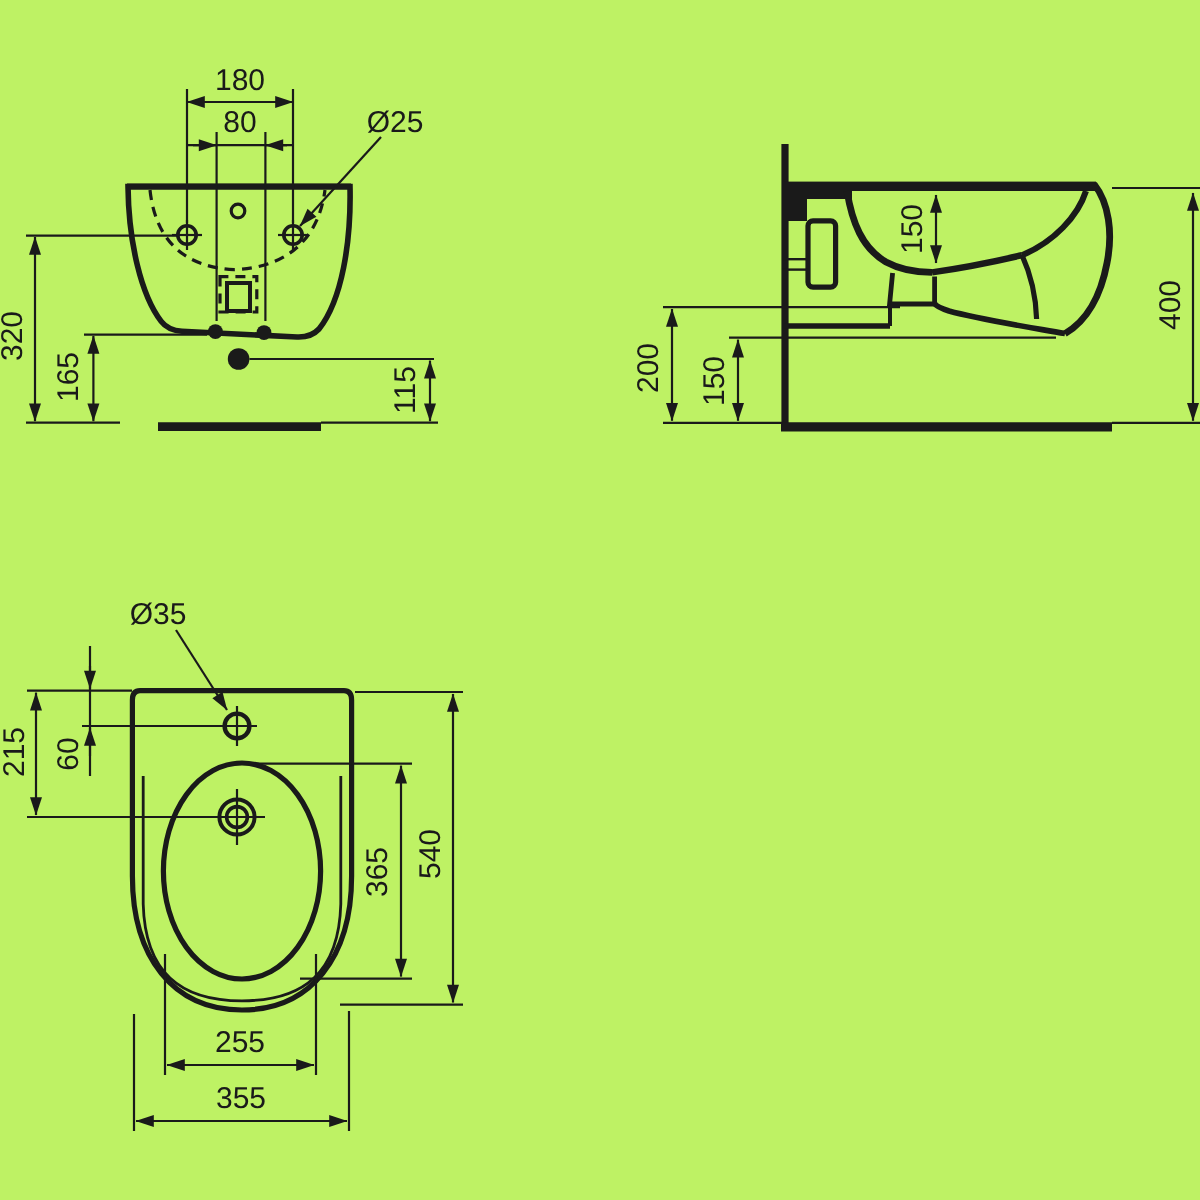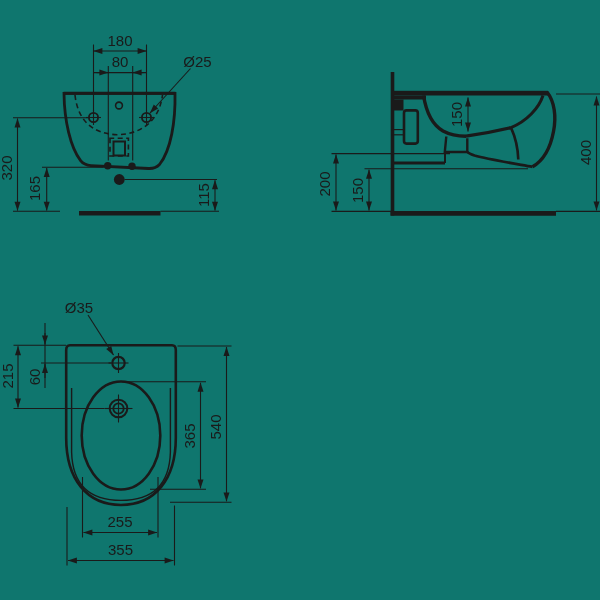--- a/index.html
+++ b/index.html
@@ -1,17 +1,17 @@
 <!DOCTYPE html>
 <html><head>
 <meta charset="utf-8">
 <style>
   html,body { margin:0; padding:0; background:#ffffff; }
   #canvas {
-    position:relative; width:600px; height:600px; background:#0f766e;
+    position:relative; width:600px; height:600px; background:#bef264;
     font-family:"Liberation Sans", sans-serif;
   }
   svg text {
     font-family:"Liberation Sans", sans-serif;
     font-size:15px;
     fill:#1a1a1a;
   }
   .ln   { stroke:#1a1a1a; fill:none; stroke-linecap:butt; }
   .dim  { stroke-width:1.1; }
   .dash { stroke-width:1.6; stroke-dasharray:5 3.5; }

